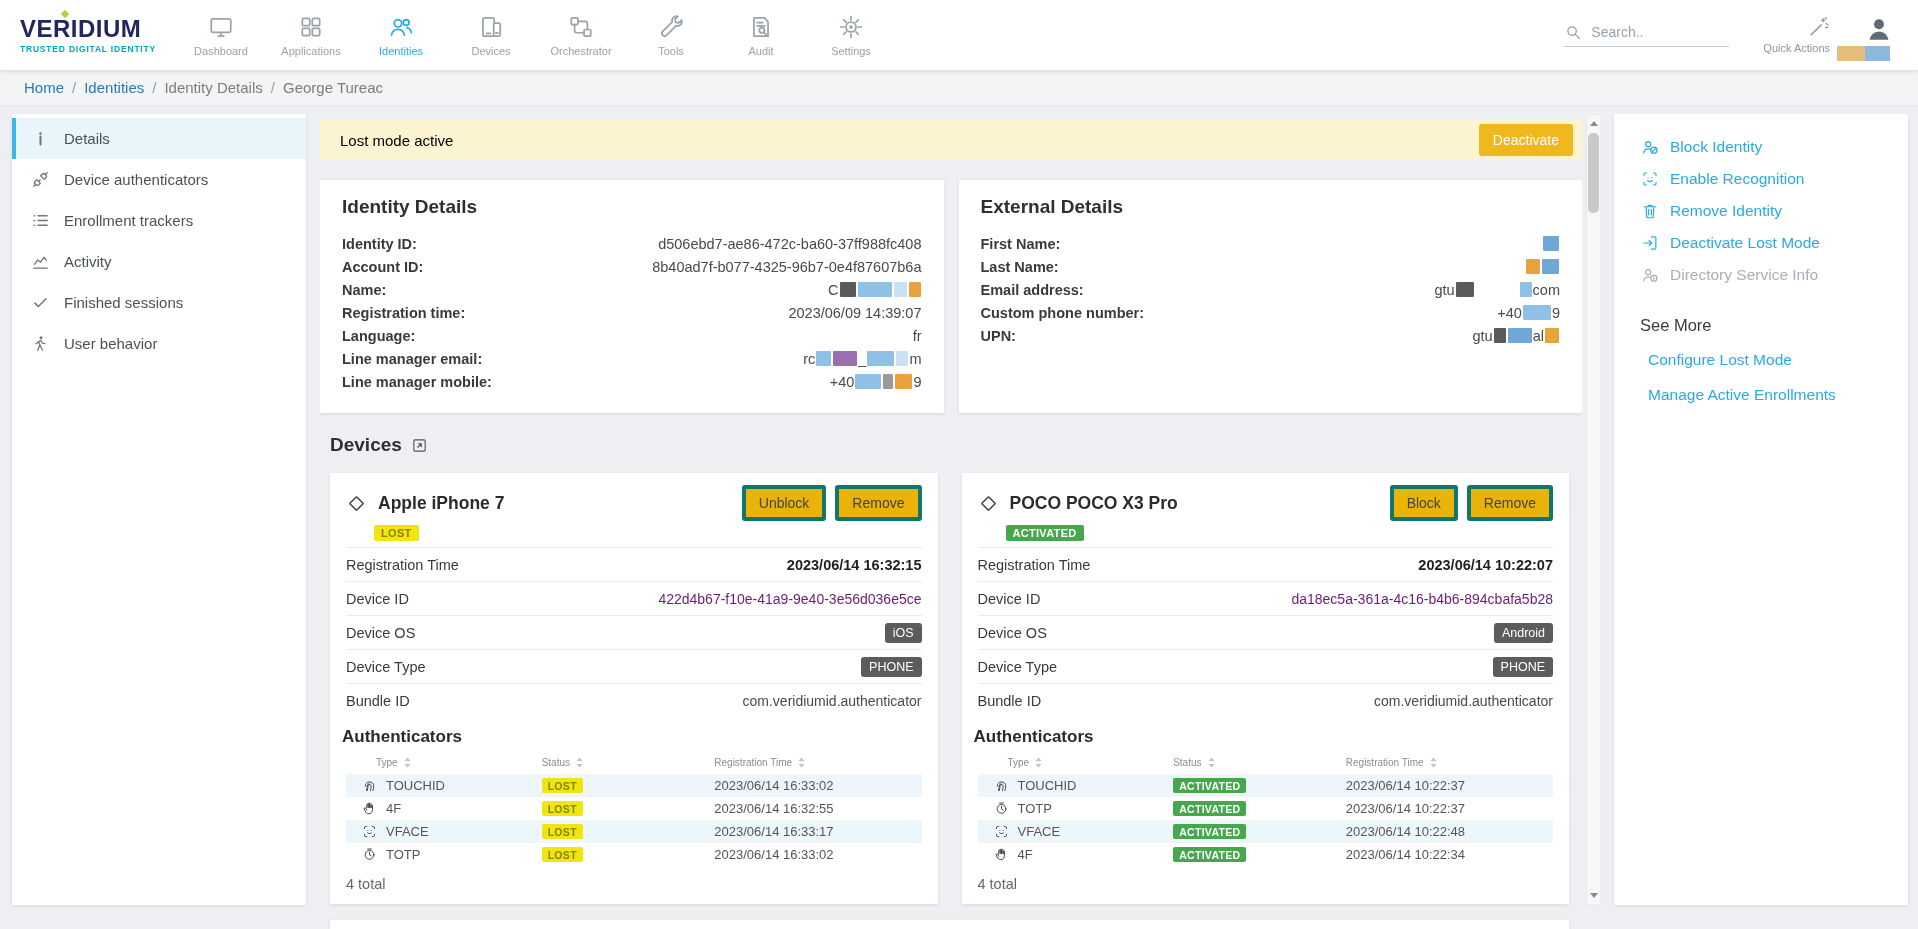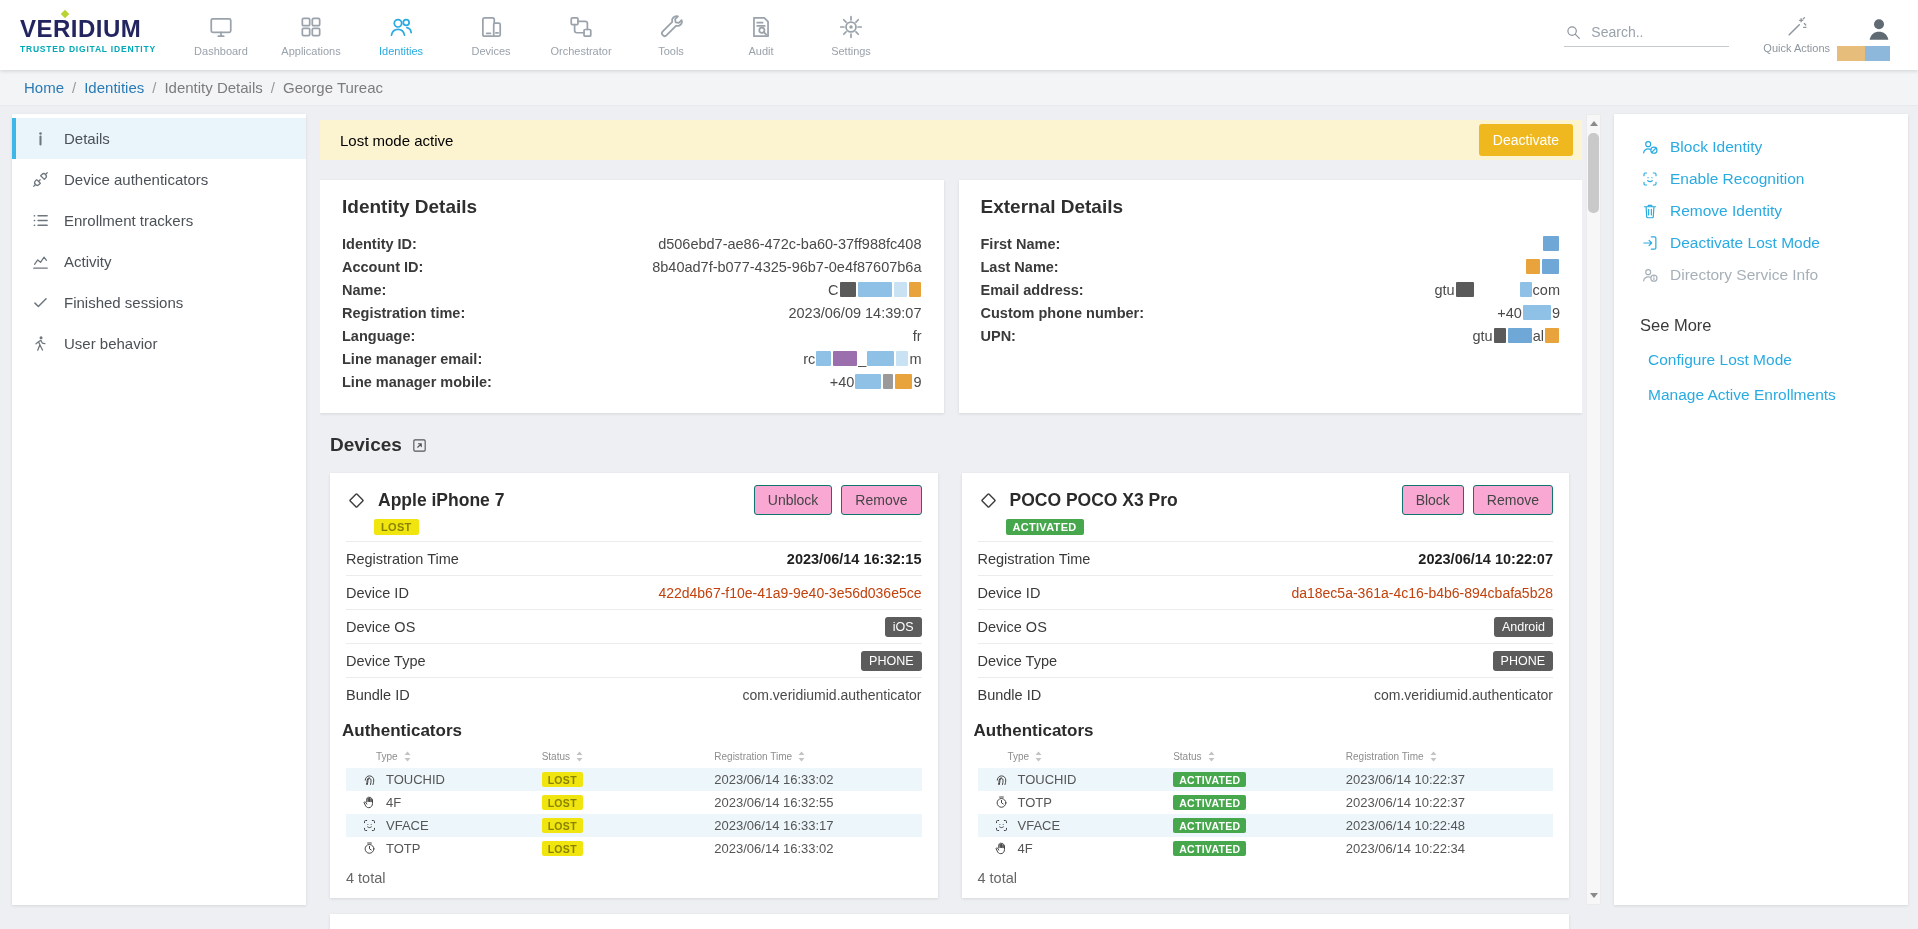--- a/index.html
+++ b/index.html
@@ -17,21 +17,21 @@
   .nav{display:flex;height:100%}
   .nav-item{width:90px;display:flex;flex-direction:column;align-items:center;justify-content:center;gap:5px;color:#9aa2ab;cursor:pointer}
   .nav-item .icon svg{width:26px;height:26px}
   .nav-label{font-size:11px}
   .nav-item.active{color:#29abe2}
   .top-right{margin-left:auto;display:flex;align-items:center;gap:34px;margin-right:24px}
   .search-box{display:flex;align-items:center;gap:9px;border-bottom:1px solid #c4cad1;padding-bottom:5px;width:165px;color:#8d959d}
   .search-box .icon svg{width:18px;height:18px}
   .search-box input{border:none;outline:none;background:transparent;font-size:14px;color:#555;width:120px;font-family:inherit}
   .search-box input::placeholder{color:#9aa2ab}
-  .quick-actions{display:flex;flex-direction:column;align-items:center;gap:4px;color:#8d959d;cursor:pointer;font-size:11px}
+  .quick-actions{display:flex;flex-direction:column;align-items:flex-end;gap:4px;color:#8d959d;cursor:pointer;font-size:11px}
   .quick-actions .icon svg{width:22px;height:22px}
   .avatar{position:relative;color:#5f6a73;cursor:pointer;padding-bottom:8px}
   .avatar .icon svg{width:30px;height:30px}
   .avatar-blocks{position:absolute;top:32px;right:4px;display:flex}
   .avatar-block{height:15px;display:inline-block}
 
   
   .breadcrumb-bar{height:36px;background:#f3f4f6;display:flex;align-items:center;padding-left:24px;font-size:15px;border-bottom:1px solid #e7e9ec}
   .crumb-link{color:#2a7ab5;cursor:pointer}
   .crumb-sep{color:#9a9a9a;margin:0 8px}
@@ -68,31 +68,31 @@
   .devices-header .icon svg{width:17px;height:17px}
 
   .device-cards{display:flex;gap:24px;margin:14px 13px 0 10px}
   .device-card{flex:1}
   .device-head{display:flex;align-items:center;padding:12px 16px 0}
   .device-title-wrap{display:flex;align-items:center;gap:11px}
   .device-title-wrap .icon{color:#3c3c3c}
   .device-title-wrap .icon svg{width:21px;height:21px}
   .device-name{font-size:17.5px;font-weight:bold;color:#2b2b2b}
   .device-btns{margin-left:auto;display:flex;gap:9px}
-  .btn-outline{background:#f9a8d4;border:1px solid #0f766e;border-radius:3px;color:#444;font-size:14px;padding:6px 13px;cursor:pointer}
+  .btn-outline{background:#eab308;border:4px solid #0f766e;border-radius:3px;color:#444;font-size:14px;padding:6px 13px;cursor:pointer}
   .device-badge-row{padding:2px 16px 6px 44px}
   .badge{display:inline-block;font-size:11px;font-weight:bold;padding:2px 7px;border-radius:2px;letter-spacing:.3px}
   .badge-lost{background:#f0e50f;color:#8a8300}
   .badge-activated{background:#46a74c;color:#fff}
   .badge.mini{font-size:10.5px;padding:1.5px 6px}
   .dev-field{height:34px;display:flex;align-items:center;justify-content:space-between;margin:0 16px;border-top:1px solid #ececec}
   .dev-field-label{font-size:14.5px;color:#3a3a3a}
   .dev-field-value{font-size:14px;color:#4a4a4a}
   .dev-field-value.bold{font-weight:bold;color:#1f1f1f;font-size:14.5px}
-  .dev-field-value.link{color:#c2410c;cursor:pointer}
+  .dev-field-value.link{color:#701a75;cursor:pointer}
   .os-badge{background:#5c5c5c;color:#fff;font-size:12.5px;padding:3px 8px;border-radius:3px}
   .auth-title{font-size:17px;font-weight:bold;color:#2b2b2b;padding:10px 12px 4px}
   .auth-table{margin:0 16px}
   .auth-hrow{display:grid;grid-template-columns:34% 30% 36%;padding:5px 0;color:#8d8d8d;font-size:10px}
   .auth-h{display:inline-flex;align-items:center;gap:5px;cursor:pointer}
   .auth-h:first-child{padding-left:30px}
   .auth-row{display:grid;grid-template-columns:34% 30% 36%;align-items:center;height:23px;font-size:13px;color:#555}
   .auth-row:nth-child(odd){background:#edf6fb}
   .auth-type{display:flex;align-items:center;gap:9px;padding-left:16px}
   .auth-type .icon{color:#444}

